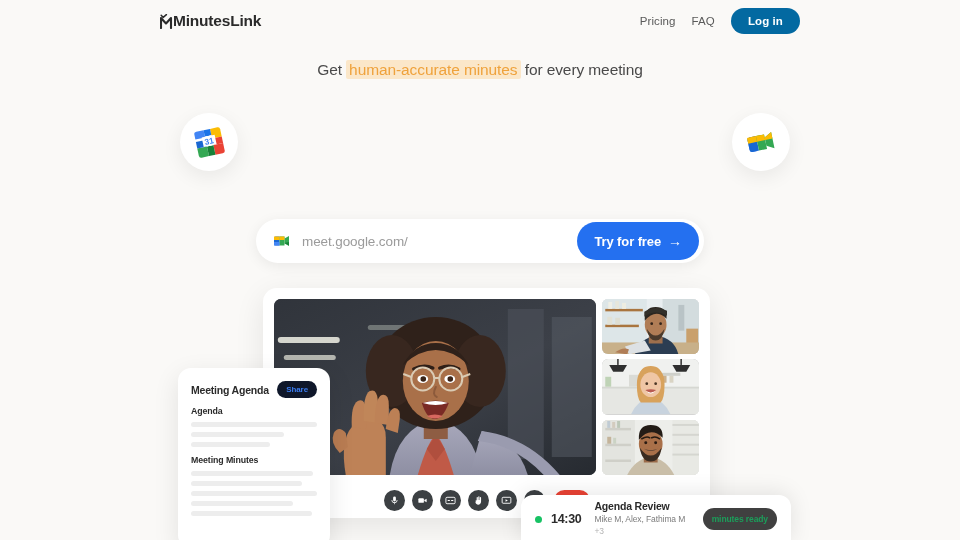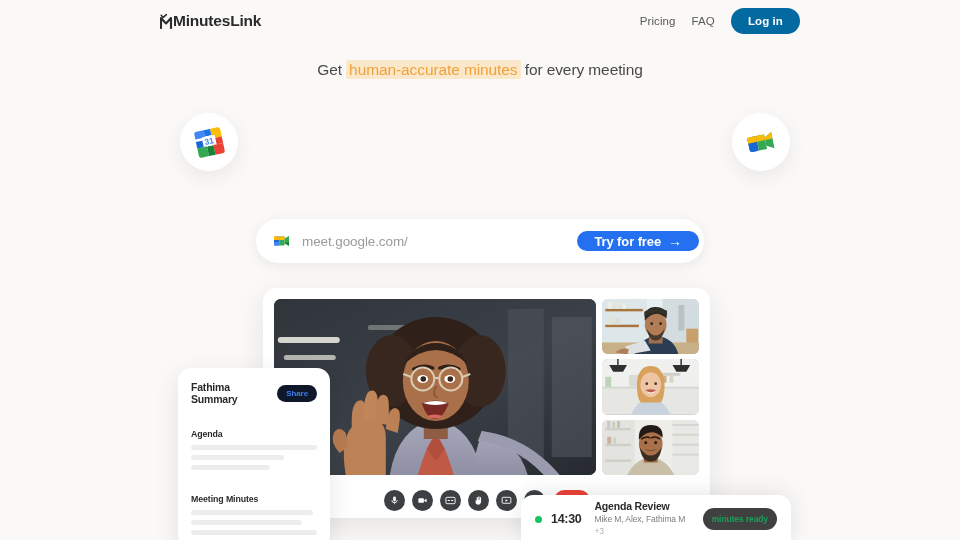--- a/index.html
+++ b/index.html
@@ -77,21 +77,21 @@
   .meet-ico { width: 20px; height: 20px; flex: 0 0 auto; margin-right: 10px; }
   .meet-ico svg { display: block; }
   .url-input {
     flex: 1 1 auto; border: none; outline: none; background: transparent;
     font-family: "Liberation Sans", sans-serif; font-size: 13.5px; color: #2B2B2B;
     letter-spacing: -0.1px;
   }
   .url-input::placeholder { color: #9B9B9B; }
   .try-btn {
     flex: 0 0 auto; background: #2470F0; color: #FFFFFF; border: none;
-    border-radius: 999px; height: 20px; padding: 0 17px; cursor: pointer;
+    border-radius: 999px; height: 38px; padding: 0 17px; cursor: pointer;
     font-family: "Liberation Sans", sans-serif; font-size: 13px; font-weight: 600;
     display: flex; align-items: center; gap: 7px; letter-spacing: -0.1px;
   }
   .try-btn .arrow { font-size: 14px; line-height: 1; }
 
   
   .call-card {
     position: absolute; left: 263px; top: 288px; width: 447px; height: 230px;
     background: #FFFFFF; border-radius: 14px; box-shadow: 0 8px 30px rgba(0,0,0,0.09);
     padding: 11px 11px 0 11px;
@@ -127,21 +127,21 @@
     background: #FFFFFF; border-radius: 13px; box-shadow: 0 8px 26px rgba(0,0,0,0.10);
     padding: 13px 13px 0 13px; overflow: hidden;
   }
   .summary-head { display: flex; align-items: center; justify-content: space-between; }
   .summary-title { font-size: 10.5px; font-weight: 700; color: #2B2B2B; letter-spacing: -0.2px; }
   .share-pill {
     background: #0f172a; color: #3B7CF0; font-size: 8px; font-weight: 700;
     border-radius: 999px; padding: 4px 9px; border: none; cursor: pointer;
     letter-spacing: -0.1px;
   }
-  .sec-title { font-size: 8.8px; font-weight: 700; color: #2B2B2B; margin-top: 24px; margin-bottom: 6px; letter-spacing: -0.1px;}
+  .sec-title { font-size: 8.8px; font-weight: 700; color: #2B2B2B; margin-top: 8px; margin-bottom: 6px; letter-spacing: -0.1px;}
   .skel { height: 5px; border-radius: 3px; background: #EDEDED; margin-bottom: 5px; }
 
   
   .meeting-card {
     position: absolute; left: 521px; top: 495px; width: 270px; height: 48px;
     background: #FFFFFF; border-radius: 12px 12px 0 0; box-shadow: 0 -2px 22px rgba(0,0,0,0.10);
     display: flex; align-items: center; padding: 0 14px; gap: 9px;
   }
   .dot { width: 7px; height: 7px; border-radius: 50%; background: #17C264; flex: 0 0 auto; }
   .m-time { font-size: 12.5px; font-weight: 700; color: #2B2B2B; letter-spacing: -0.3px; flex: 0 0 auto; }
@@ -451,21 +451,21 @@
       <div class="hangup">
         <svg width="16" height="9" viewBox="0 0 24 14" fill="#FFFFFF">
             <path d="M12 1C7 1 2.6 2.6 0.6 5.2c-1 1.3-0.6 3 0.8 3.7l3 1.4c1.1 0.5 2.4 0 2.8-1.2l0.5-1.5C9.2 7.2 10.6 7 12 7s2.8 0.2 4.3 0.6l0.5 1.5c0.4 1.2 1.7 1.7 2.8 1.2l3-1.4c1.4-0.7 1.8-2.4 0.8-3.7C21.4 2.6 17 1 12 1z"></path>
           </svg>
       </div>
     </div>
   </div>
 
   <div class="summary-card">
     <div class="summary-head">
-      <span class="summary-title">Fathima Summary</span>
+      <span class="summary-title">Meeting Agenda</span>
       <button class="share-pill">Share</button>
     </div>
 
     <div class="sec-title">Agenda</div>
     <div>
       <div class="skel" style="width:100%"></div>
       <div class="skel" style="width:74%"></div>
       <div class="skel" style="width:63%"></div>
     </div>
 

